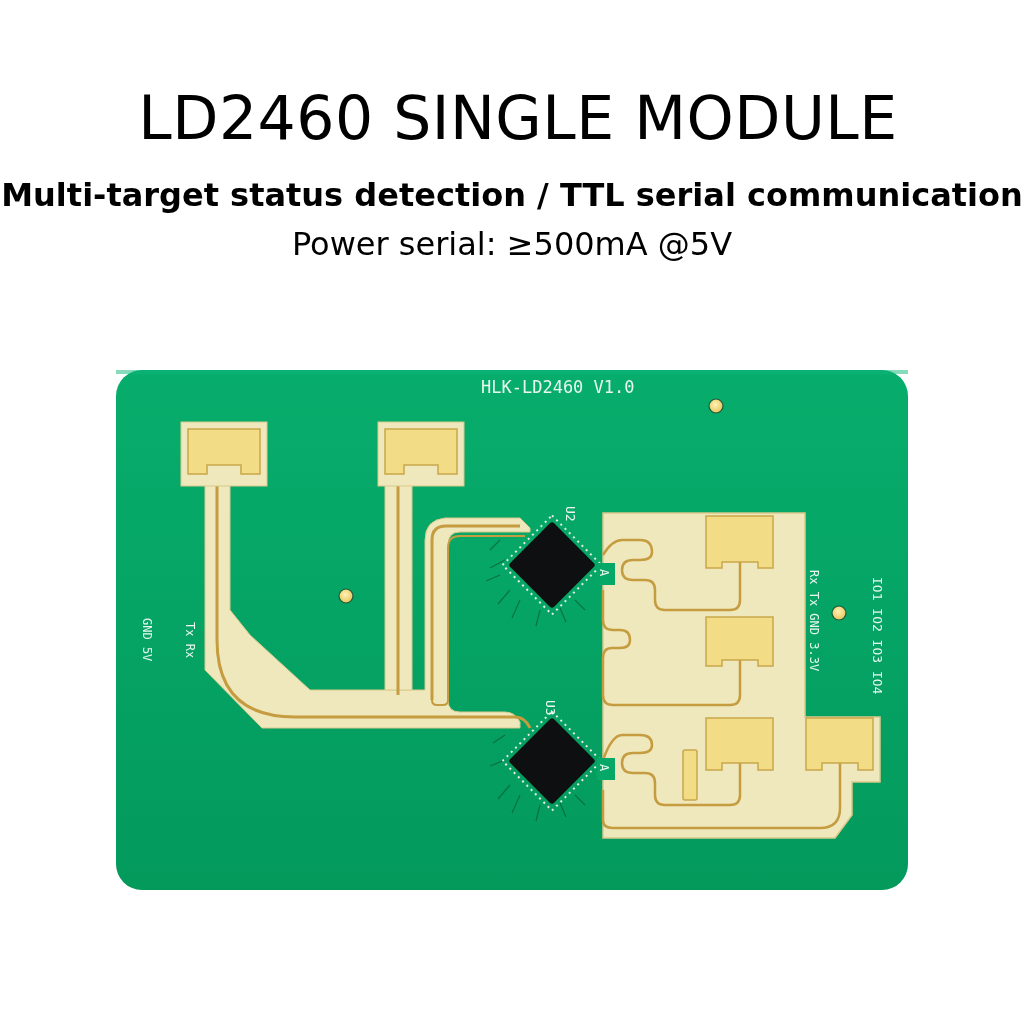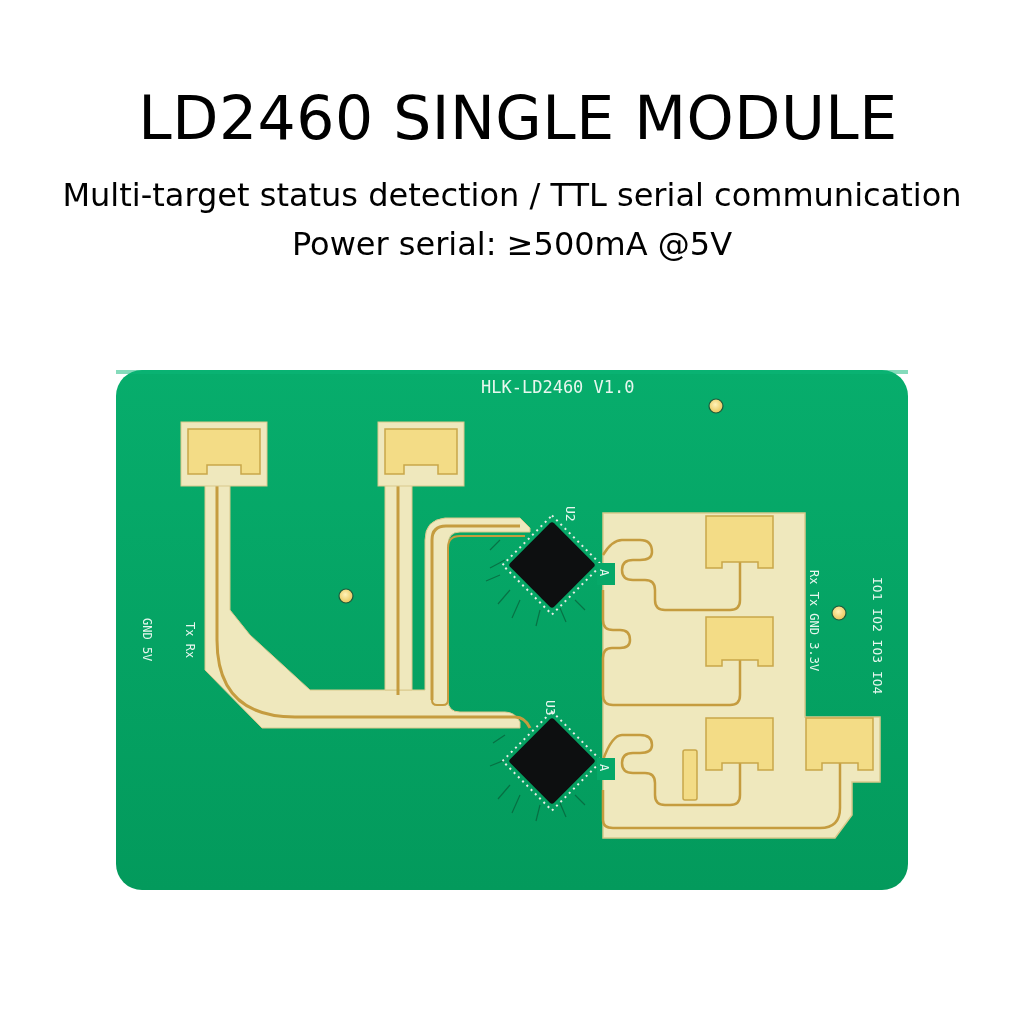--- a/index.html
+++ b/index.html
@@ -1,21 +1,21 @@
 <!DOCTYPE html>
 <html><head>
   <meta charset="utf-8">
   <style>
     html, body { margin: 0; padding: 0; background: #ffffff; }
     body { width: 1024px; height: 1024px; position: relative; overflow: hidden;
            font-family: "DejaVu Sans", sans-serif; color: #000; }
     .title { position: absolute; left: 0; top: 82px; width: 1024px; text-align: center;
              font-size: 60px; font-weight: normal; letter-spacing: 0.5px; line-height: 72px; padding-left: 6px; }
     .sub { position: absolute; left: 0; width: 1024px; text-align: center; font-size: 32px; line-height: 40px; }
-    .sub1 { top: 175px; }
+    .sub1 { top: 175px; font-weight: bold; }
     .sub2 { top: 224px; }
     .board { position: absolute; left: 0; top: 0; width: 1024px; height: 1024px; }
     .silk { font-family: "DejaVu Sans Mono", monospace; fill: #e8f7ef; }
   </style>
 </head>
 <body>
 
 <div class="title">LD2460 SINGLE MODULE</div>
 <div class="sub sub1">Multi-target status detection / TTL serial communication</div>
 <div class="sub sub2">Power serial: ≥500mA @5V</div>

